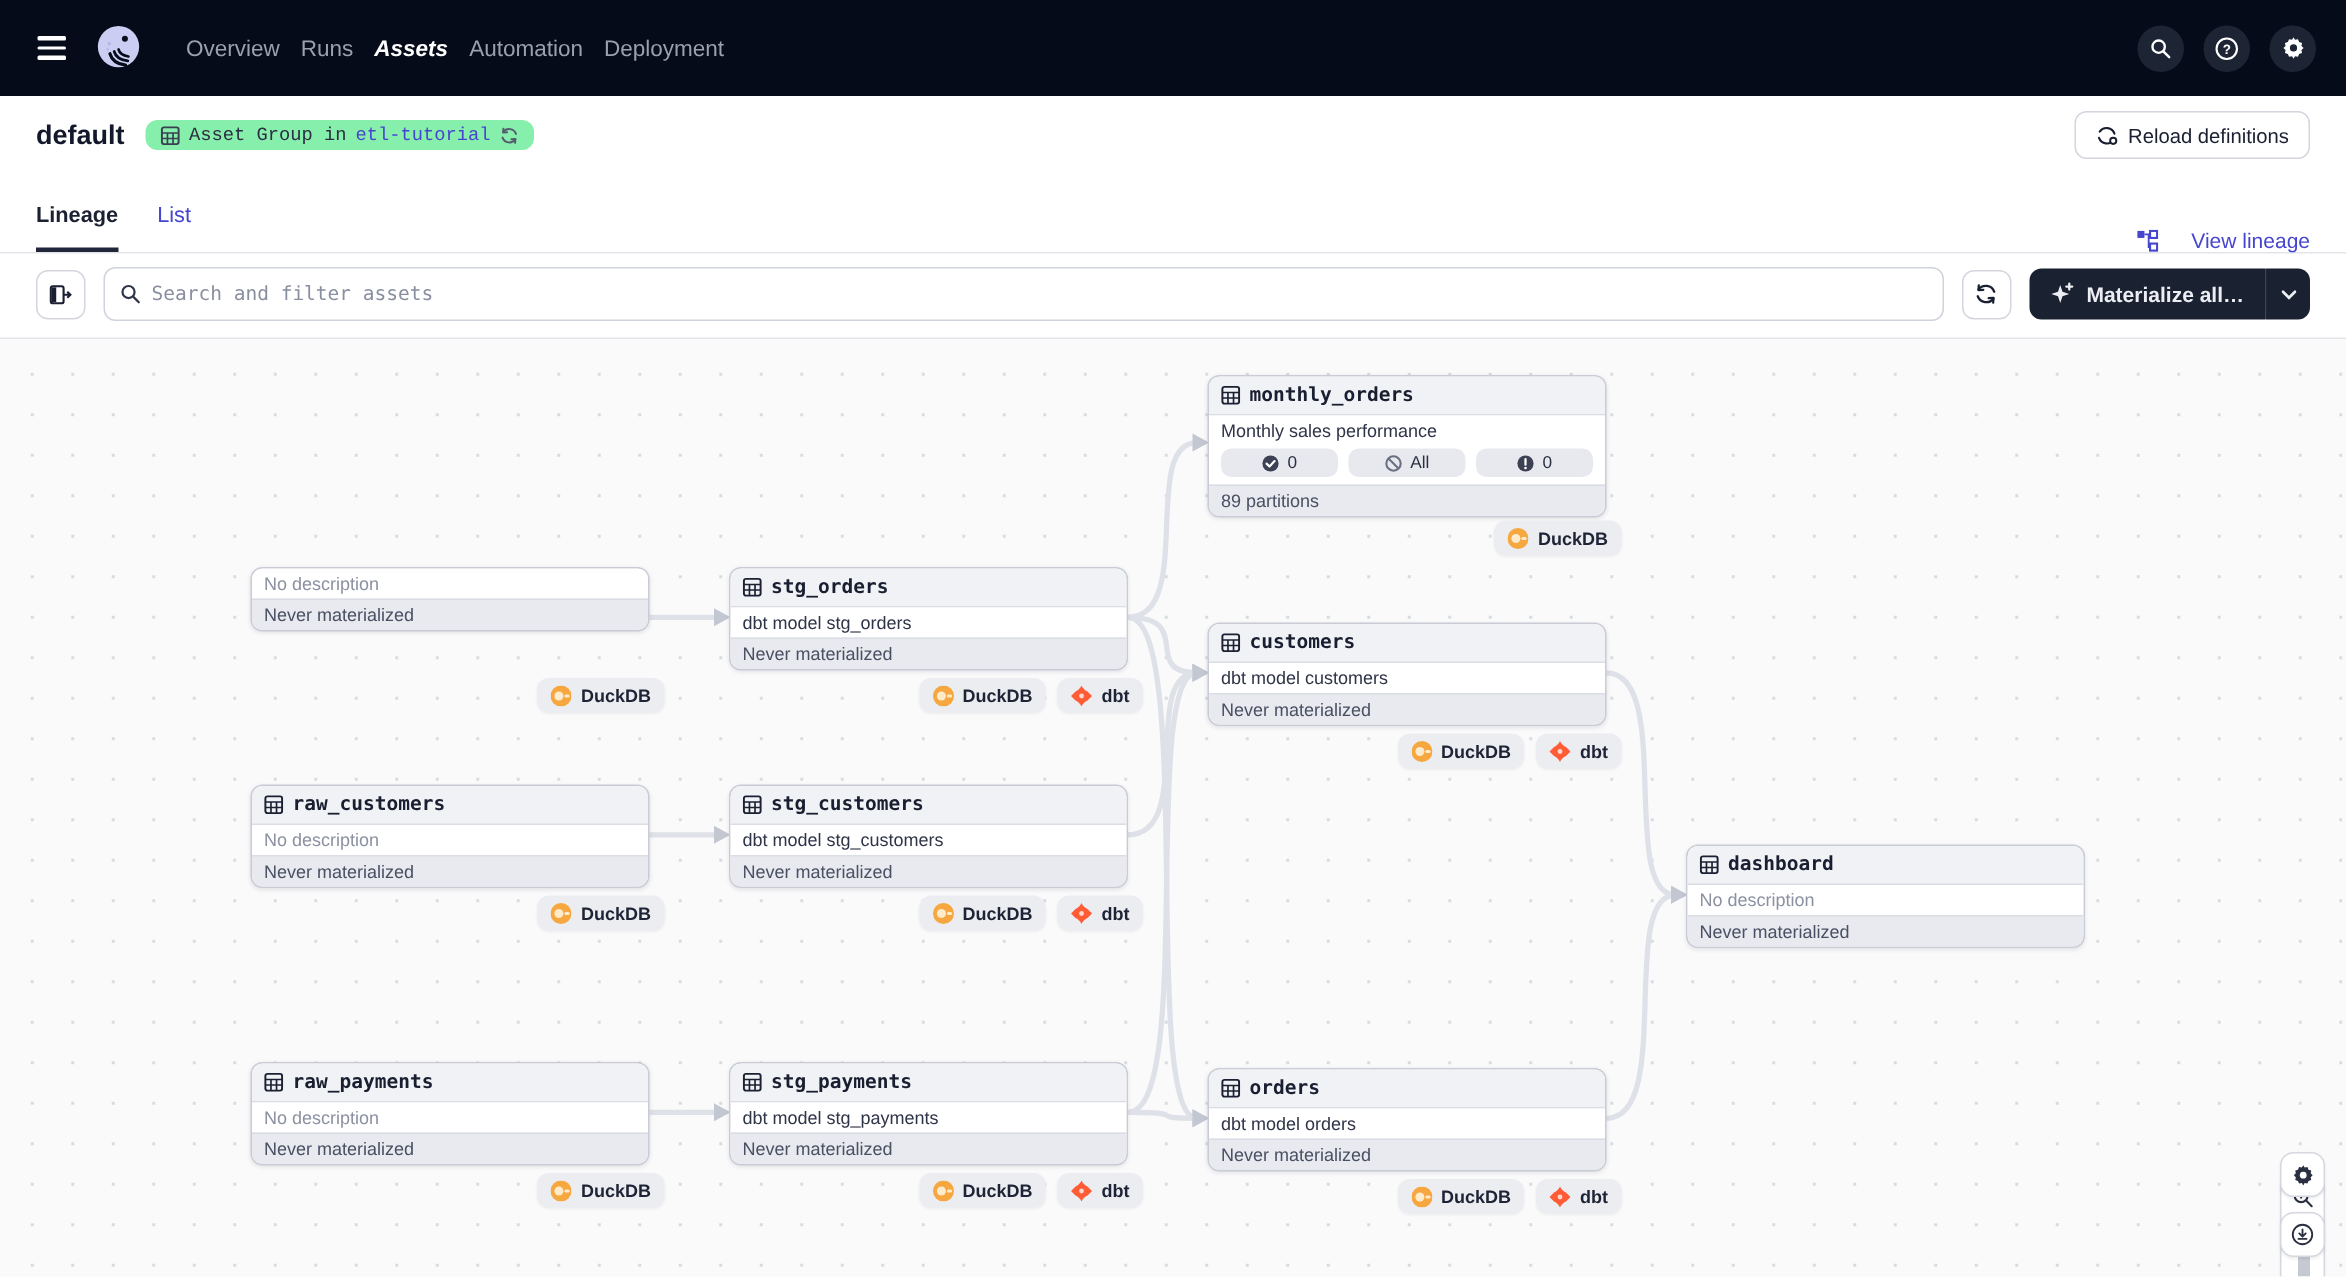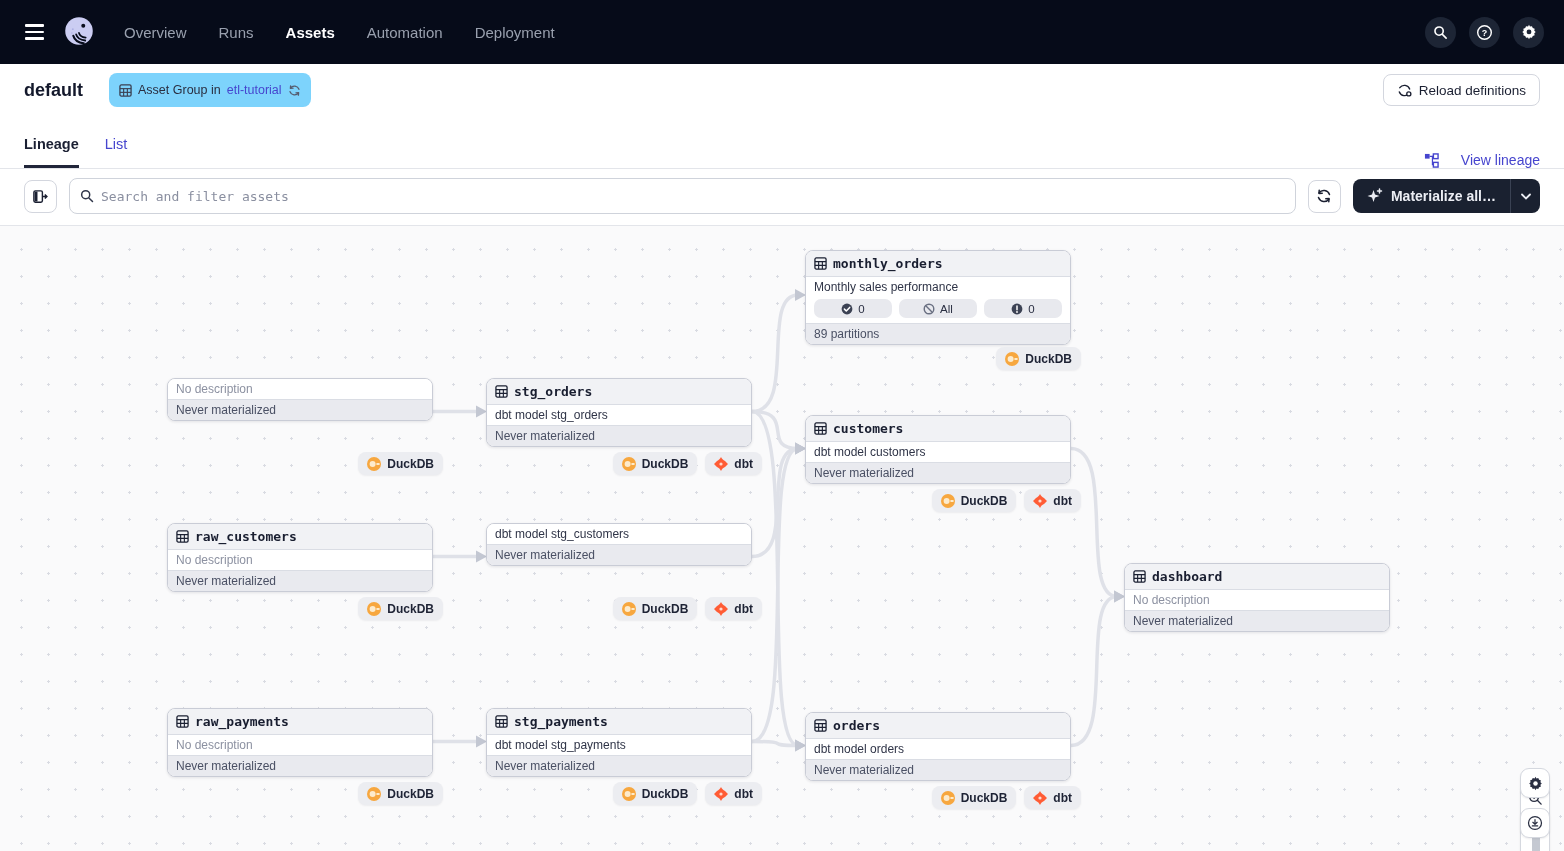--- a/index.html
+++ b/index.html
@@ -4,30 +4,30 @@
 <style>
   * { margin:0; padding:0; box-sizing:border-box; }
   html,body { width:1564px; height:851px; overflow:hidden; }
   body { font-family:"Liberation Sans", sans-serif; background:#fff; position:relative; }
 
   
   .topnav { position:absolute; left:0; top:0; width:1564px; height:64px; background:#060B19; display:flex; align-items:center; }
   .hamburger { width:34px; height:34px; margin-left:18px; display:flex; flex-direction:column; justify-content:center; gap:4px; cursor:pointer; }
   .hamburger span { display:block; width:19px; height:2.6px; background:#fff; margin-left:7px; border-radius:1px; }
   .logo { width:38px; height:38px; margin-left:8px; }
-  .nav-items { display:flex; align-items:center; gap:32px; margin-left:26px; }
+  .nav-items { display:flex; align-items:center; gap:14px; margin-left:26px; }
   .nav-item { color:#99A0AE; font-size:15px; font-weight:500; cursor:pointer; }
-  .nav-item.active { color:#FFFFFF; font-weight:700; }
+  .nav-item.active { color:#FFFFFF; font-weight:700;font-style:italic; }
   .nav-right { margin-left:auto; display:flex; align-items:center; gap:13px; margin-right:20px; }
   .nav-icon-btn { width:31px; height:31px; border-radius:50%; background:#1D2535; display:flex; align-items:center; justify-content:center; cursor:pointer; }
 
   
-  .page-header { position:absolute; left:0; top:64px; width:1564px; height:52px; background:#fff; display:flex; align-items:center; padding:0 24px;gap:12px; }
+  .page-header { position:absolute; left:0; top:64px; width:1564px; height:52px; background:#fff; display:flex; align-items:center; padding:0 24px; }
   .page-title { font-size:18px; font-weight:700; color:#13182B; }
-  .group-badge { margin-left:14px; background:#7dd3fc; border-radius:8px; height:34px; display:flex; align-items:center; gap:6px; padding:0 10px; font-size:12.5px; color:#2A2E40; }
+  .group-badge { margin-left:14px; background:#86efac; border-radius:8px; height:20px; display:flex; align-items:center; gap:6px; padding:0 10px; font-size:12.5px; color:#2A2E40;font-family:Liberation Mono, monospace; }
   .group-badge a { color:#4645CE; text-decoration:none; cursor:pointer; }
   .reload-btn { margin-left:auto; height:32px; border:1px solid #D3D6DE; border-radius:8px; background:#fff; display:flex; align-items:center; gap:7px; padding:0 13px; font-size:13.5px; color:#1A1F31; cursor:pointer;justify-content:space-between; }
 
   
   .tabs-row { position:absolute; left:0; top:119px; width:1564px; height:50px; border-bottom:1px solid #E3E5EA; display:flex; align-items:flex-end; padding:0 24px; }
   .tab { font-size:14.5px; margin-right:26px; cursor:pointer; position:relative; height:100%; display:flex; align-items:center; }
   .tab.active { color:#1B2033; font-weight:700; }
   .tab.active::after { content:""; position:absolute; left:0; right:0; bottom:0; height:3px; background:#21263A; }
   .tab.link { color:#4645CE; font-weight:500; }
   .view-lineage { margin-left:auto; color:#4645CE; font-size:14px; display:flex; align-items:center; gap:22px; cursor:pointer; }
@@ -419,20 +419,32 @@
           <svg width="14" height="14" viewBox="0 0 14 14">
             <circle cx="7" cy="7" r="7" fill="#F7A73F"></circle>
             <circle cx="5.6" cy="7" r="3" fill="#FDEBCC"></circle>
             <rect x="9.2" y="6" width="3.6" height="2" rx="1" fill="#FDEBCC"></rect>
           </svg>
         </span>
         <span>DuckDB</span>
       </div>
     </div>
     <div class="asset-node" style="left: 486px; top: 297px;">
+      <div class="node-header">
+        <span style="display:flex">
+          <svg width="13" height="13" viewBox="0 0 14 14">
+            <rect x="1" y="1" width="12" height="12" rx="1.5" fill="none" stroke="#1B2032" stroke-width="1.4"></rect>
+            <line x1="1" y1="5" x2="13" y2="5" stroke="#1B2032" stroke-width="1.2"></line>
+            <line x1="5" y1="5" x2="5" y2="13" stroke="#1B2032" stroke-width="1.2"></line>
+            <line x1="9" y1="5" x2="9" y2="13" stroke="#1B2032" stroke-width="1.2"></line>
+            <line x1="1" y1="9" x2="13" y2="9" stroke="#1B2032" stroke-width="1.2"></line>
+          </svg>
+        </span>
+        <span>stg_customers</span>
+      </div>
       <div class="node-desc">dbt model stg_customers</div>
       <div class="node-status">Never materialized</div>
     </div>
     <div class="badge-row" style="left: 486px; top: 371px; width: 276px;">
       <div class="kind-badge">
         <span style="display:flex">
           <svg width="14" height="14" viewBox="0 0 14 14">
             <circle cx="7" cy="7" r="7" fill="#F7A73F"></circle>
             <circle cx="5.6" cy="7" r="3" fill="#FDEBCC"></circle>
             <rect x="9.2" y="6" width="3.6" height="2" rx="1" fill="#FDEBCC"></rect>

